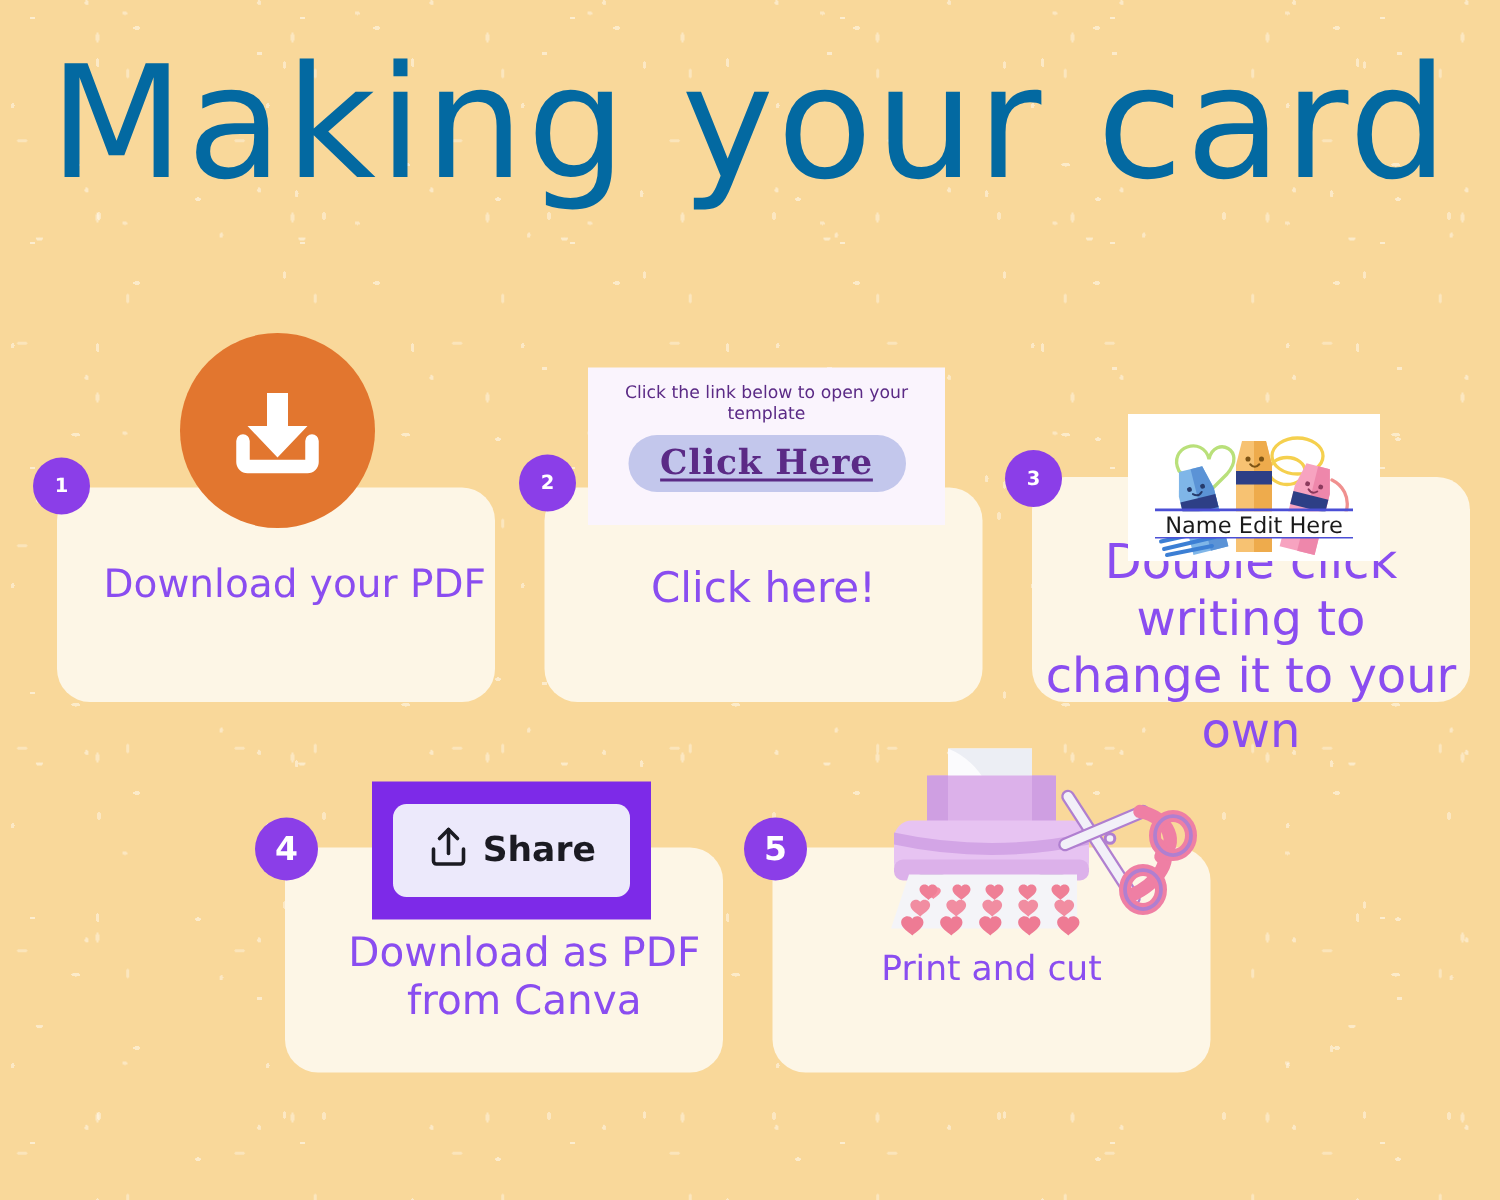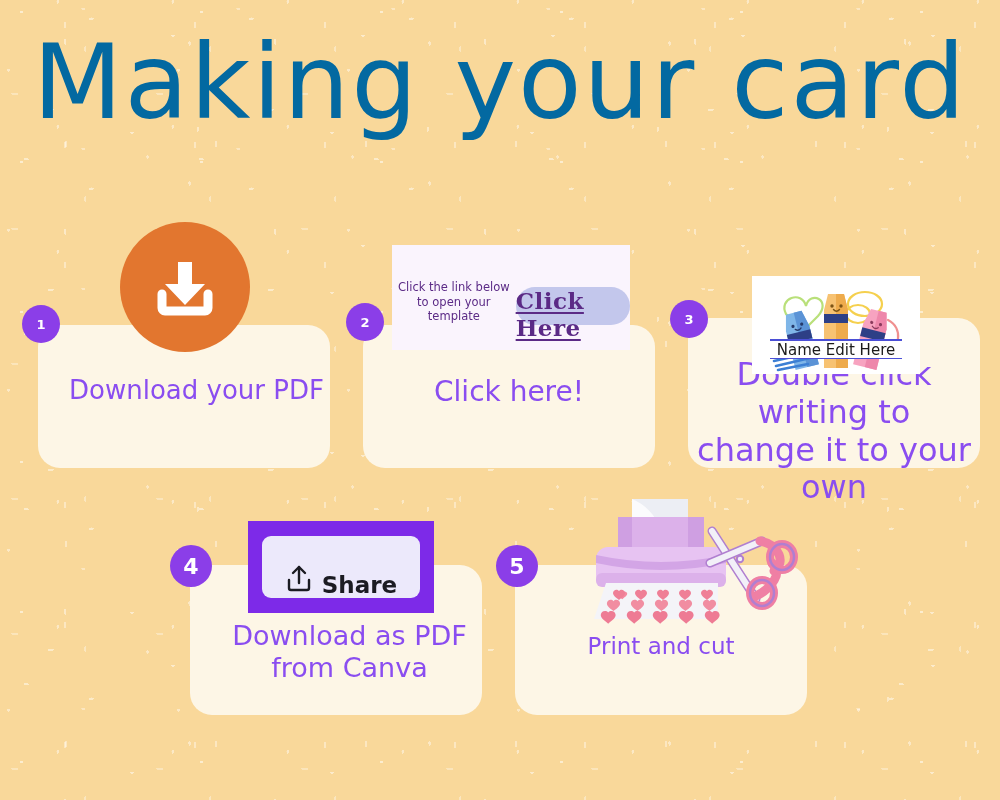--- a/index.html
+++ b/index.html
@@ -120,38 +120,38 @@
     width: 130px; height: 130px;
     border-radius: 50%;
     background: #e2762f;
     display: flex; align-items: center; justify-content: center;
   }
 
   
   #click-panel {
     background: #faf4fd;
     width: 238px; height: 105px;
-    display: flex; flex-direction: row;
+    display: flex; flex-direction: column;
     align-items: center; justify-content: flex-start;
     padding-top: 9px;
   }
   #click-panel-text {
     font-family: "DejaVu Sans", sans-serif;
     font-size: 11.5px;
     color: #5b2a86;
     text-align: center;
     line-height: 1.25;
     width: 200px;
   }
   #click-here-button {
     margin-top: 7px;
     background: #c3c7ec;
     border-radius: 22px;
     width: 185px; height: 38px;
-    display: flex; align-items: flex-start; justify-content: center;
+    display: flex; align-items: center; justify-content: center;
   }
   #click-here-label {
     font-family: "DejaVu Serif", serif;
     font-weight: 700;
     font-size: 23px;
     color: #5b2a86;
     text-decoration: underline;
     text-underline-offset: 3px;
     letter-spacing: .5px;
   }
@@ -167,21 +167,21 @@
   
   #share-frame {
     width: 186px; height: 92px;
     background: #7d2ae8;
     display: flex; align-items: center; justify-content: center;
   }
   #share-button {
     width: 158px; height: 62px;
     background: #ece9fb;
     border-radius: 9px;
-    display: flex; align-items: flex-end; justify-content: center;
+    display: flex; align-items: center; justify-content: center;
     gap: 9px;
   }
   #share-label {
     font-family: "DejaVu Sans", sans-serif;
     font-weight: 700;
     font-size: 23px;
     color: #1b1b22;
   }
 
   

